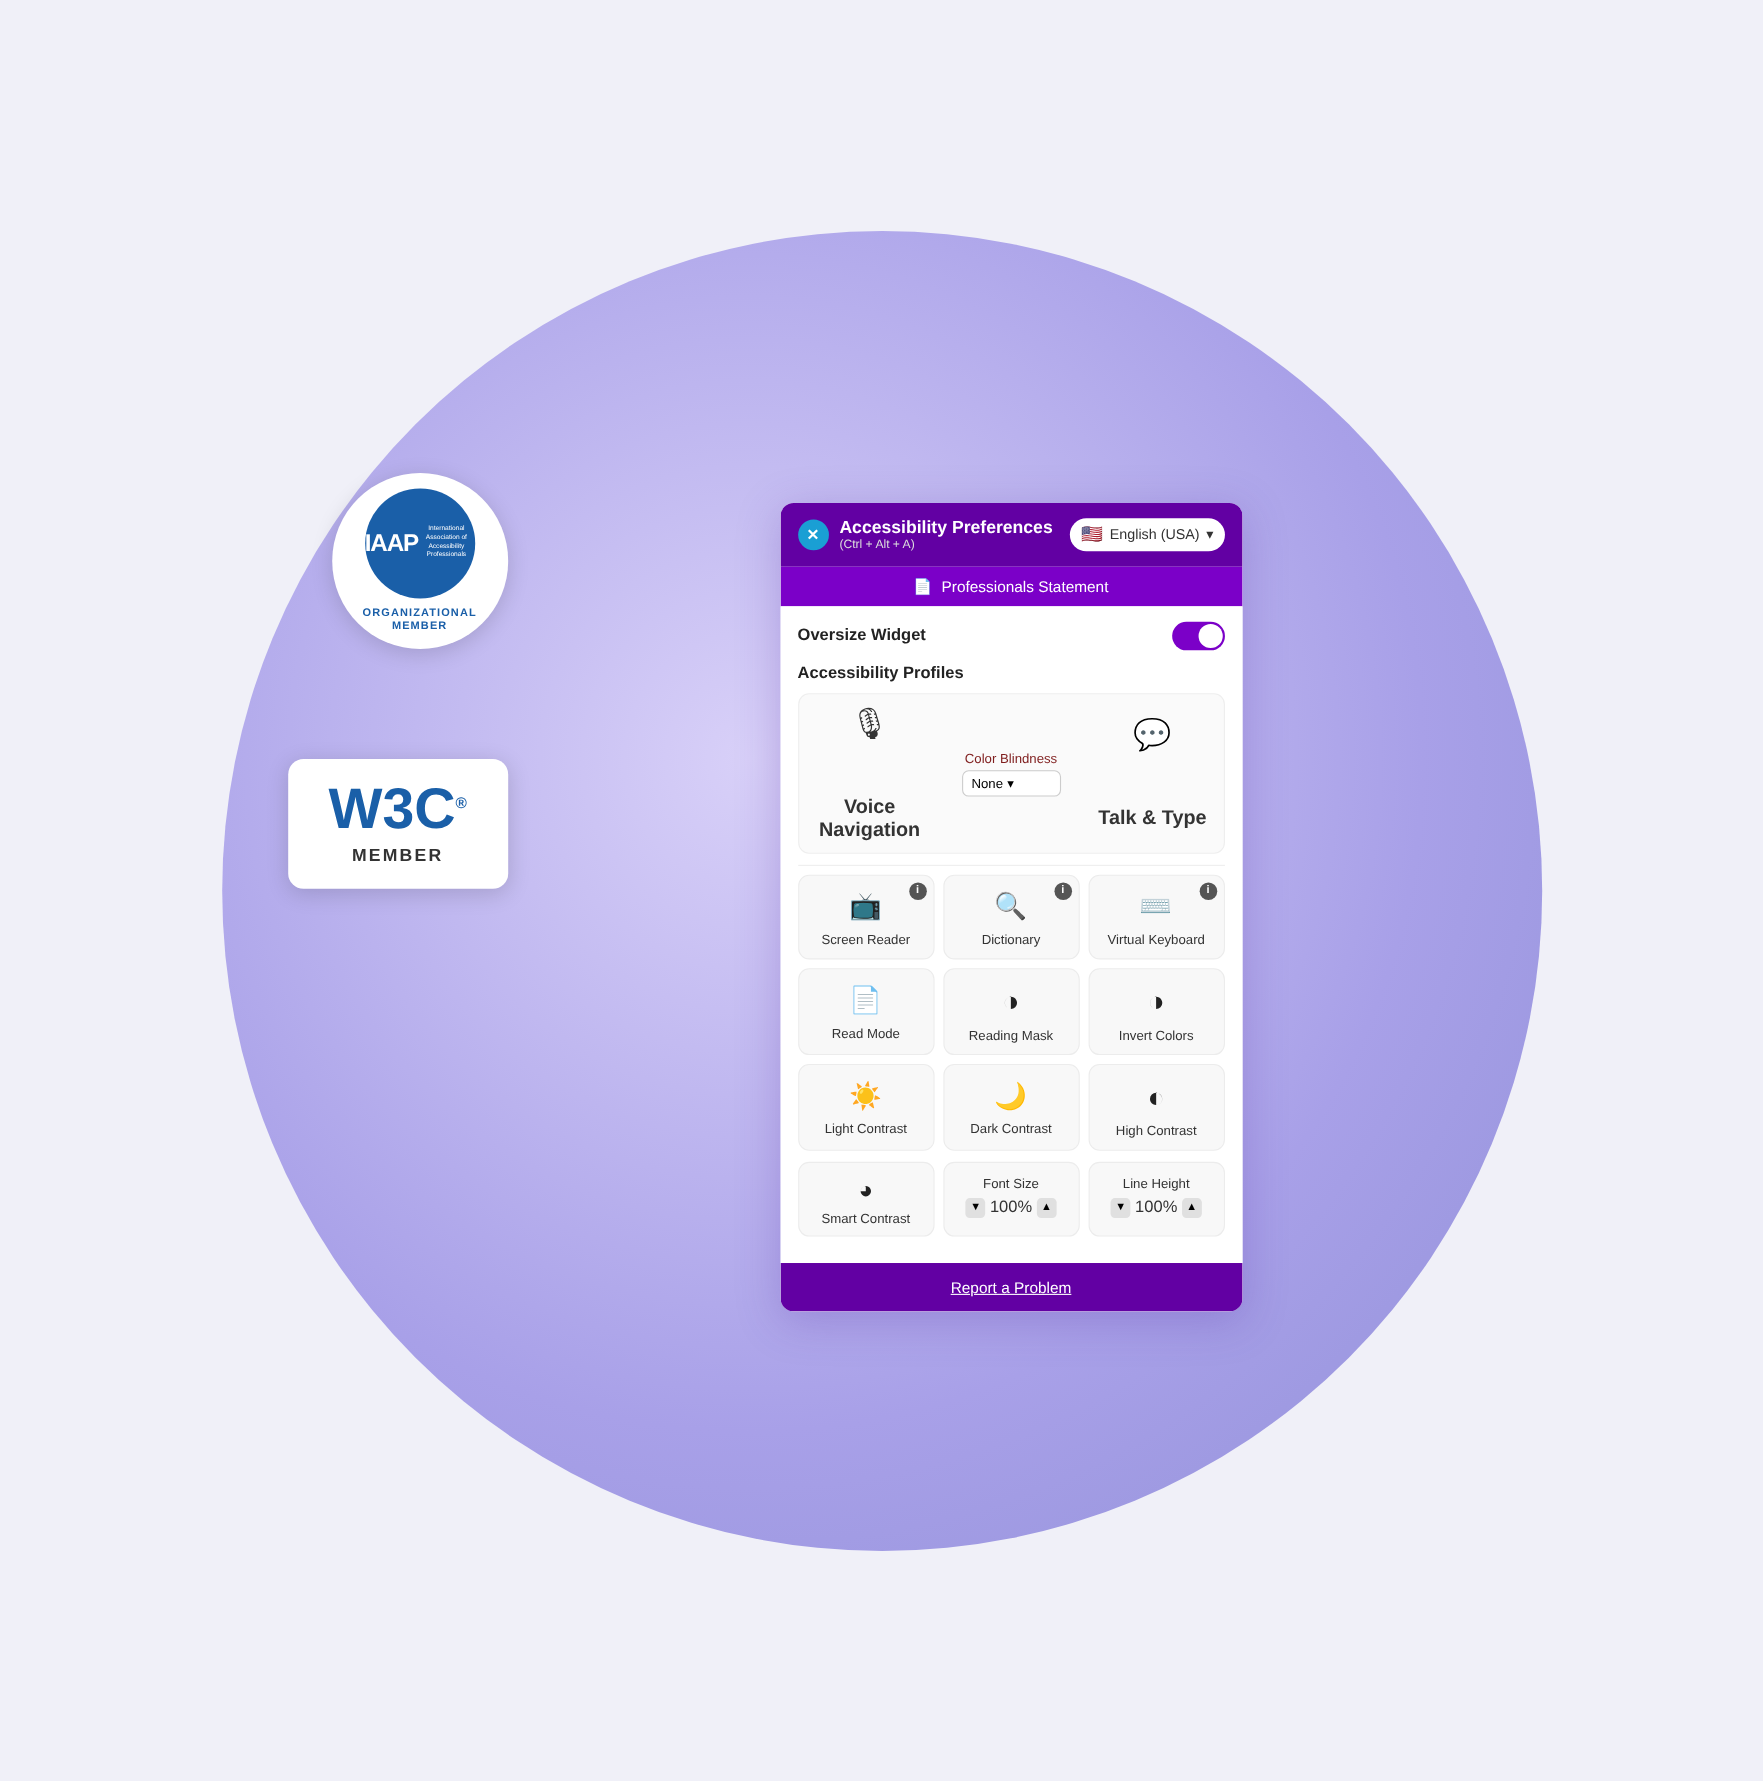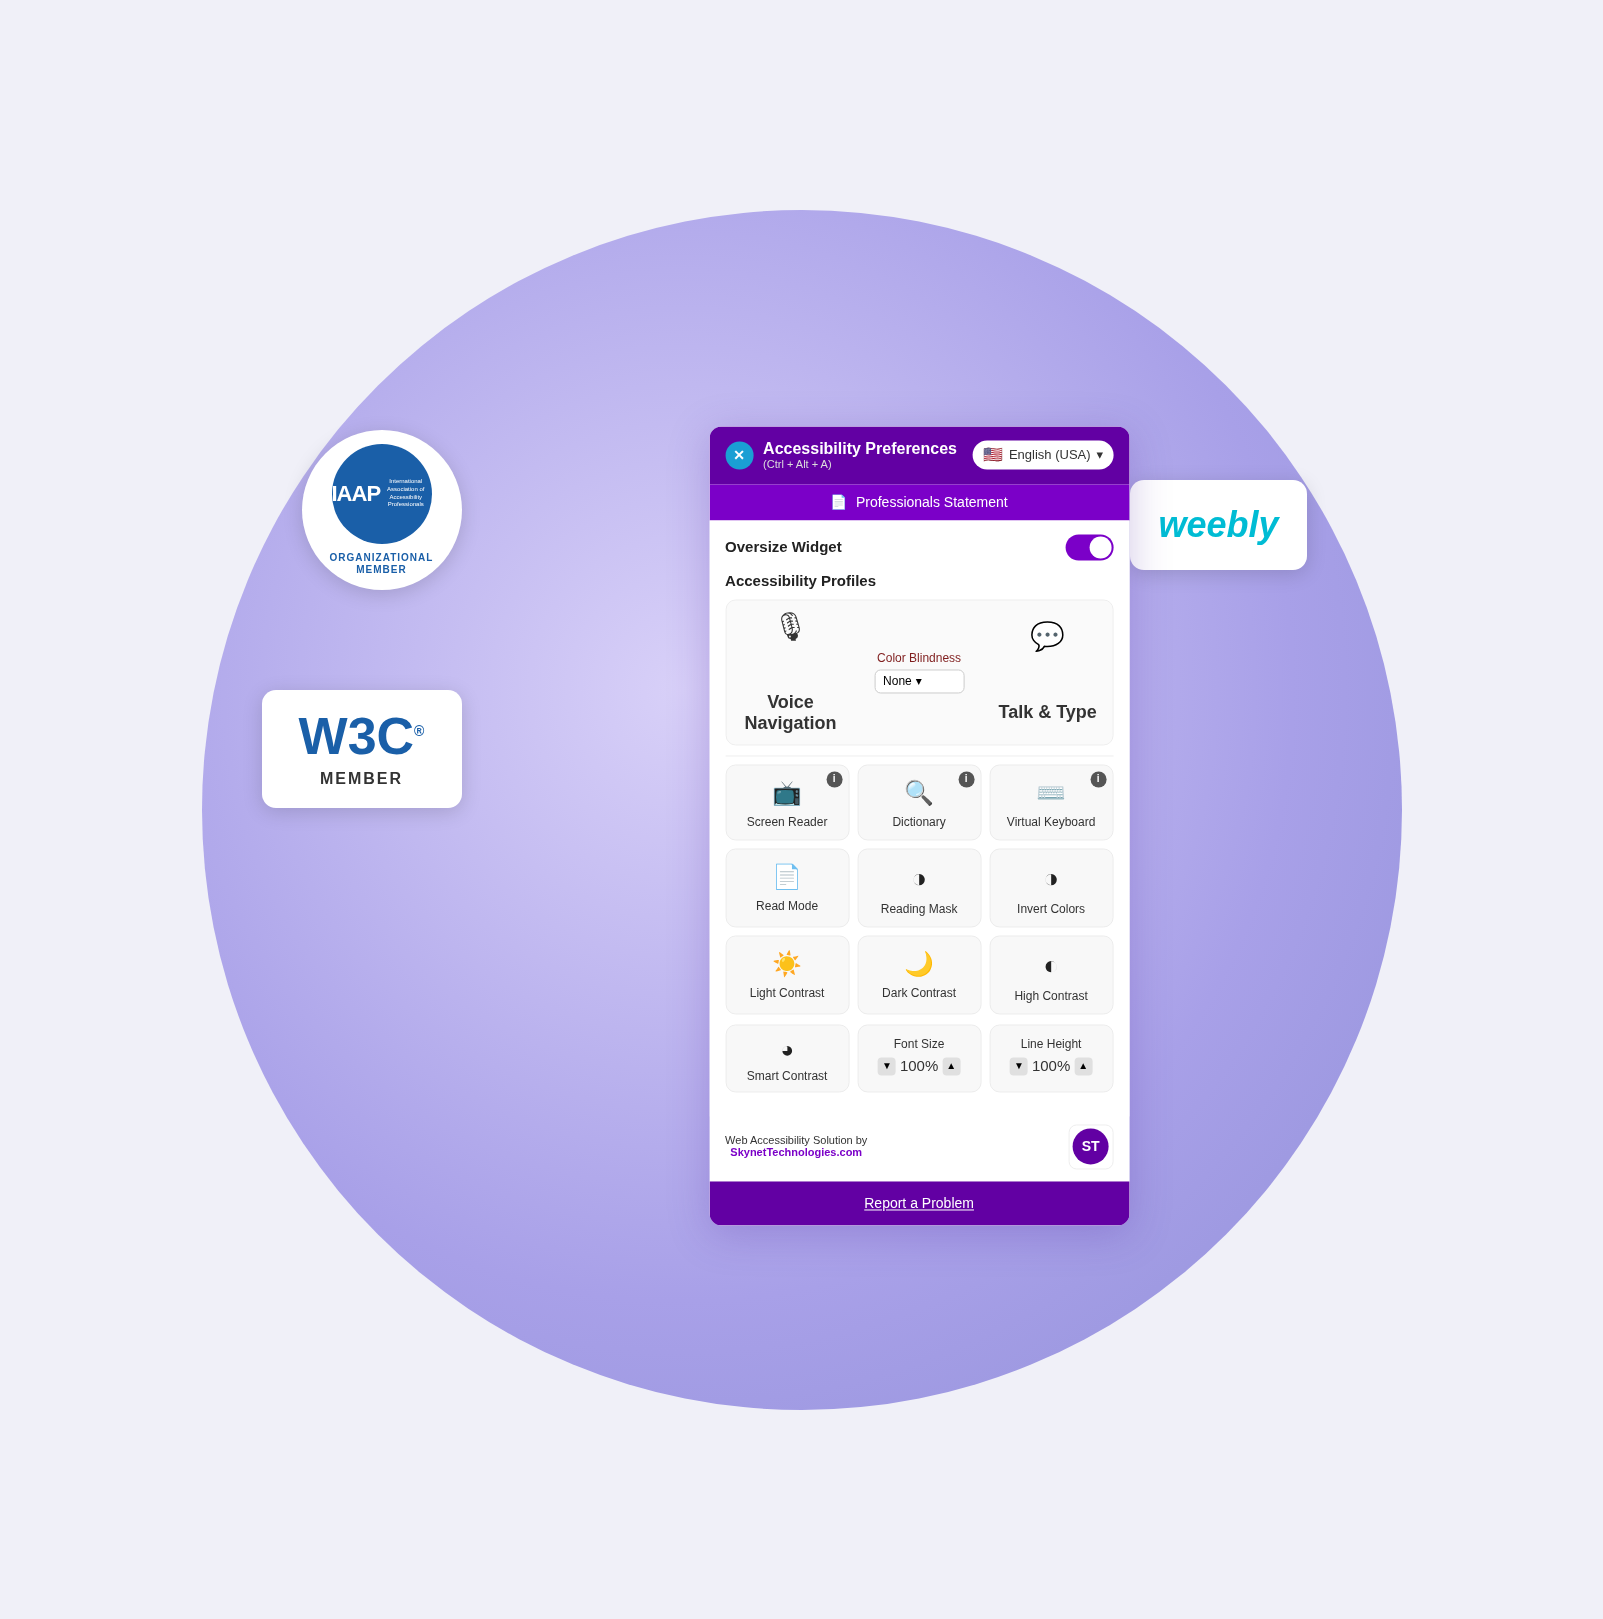--- a/index.html
+++ b/index.html
@@ -470,23 +470,20 @@
     <div class="org-member-label">ORGANIZATIONAL<br>MEMBER</div>
   </div>
 
   <div class="w3c-badge">
     <div class="w3c-text">
       <span>W3C</span><span class="w3c-reg">®</span>
     </div>
     <div class="w3c-member">MEMBER</div>
   </div>
 
-  <div class="weebly-badge">
-    <div class="weebly-text">weebly</div>
-  </div>
 
   <div class="widget-panel">
 
     <div class="widget-header">
       <div class="widget-header-left">
         <div class="close-btn">✕</div>
         <div class="header-title-block">
           <div class="header-title">Accessibility Preferences</div>
           <div class="header-subtitle">(Ctrl + Alt + A)</div>
         </div>
@@ -608,27 +605,18 @@
             <div class="stepper-btn">▼</div>
             <span class="stepper-val">100%</span>
             <div class="stepper-btn">▲</div>
           </div>
         </div>
 
       </div>
 
     </div>
 
-    <div class="widget-footer">
-      <div class="footer-text">
-        <span>Web Accessibility Solution by</span><br>
-        <a href="#">SkynetTechnologies.com</a>
-      </div>
-      <div class="footer-logo">
-        <div style="background:#6200a3;color:#fff;border-radius:50%;width:36px;height:36px;display:flex;align-items:center;justify-content:center;font-size:14px;font-weight:bold;">ST</div>
-      </div>
-    </div>
 
     <div class="report-btn">Report a Problem</div>
 
   </div>
 
 </div>
 
 </body></html>

